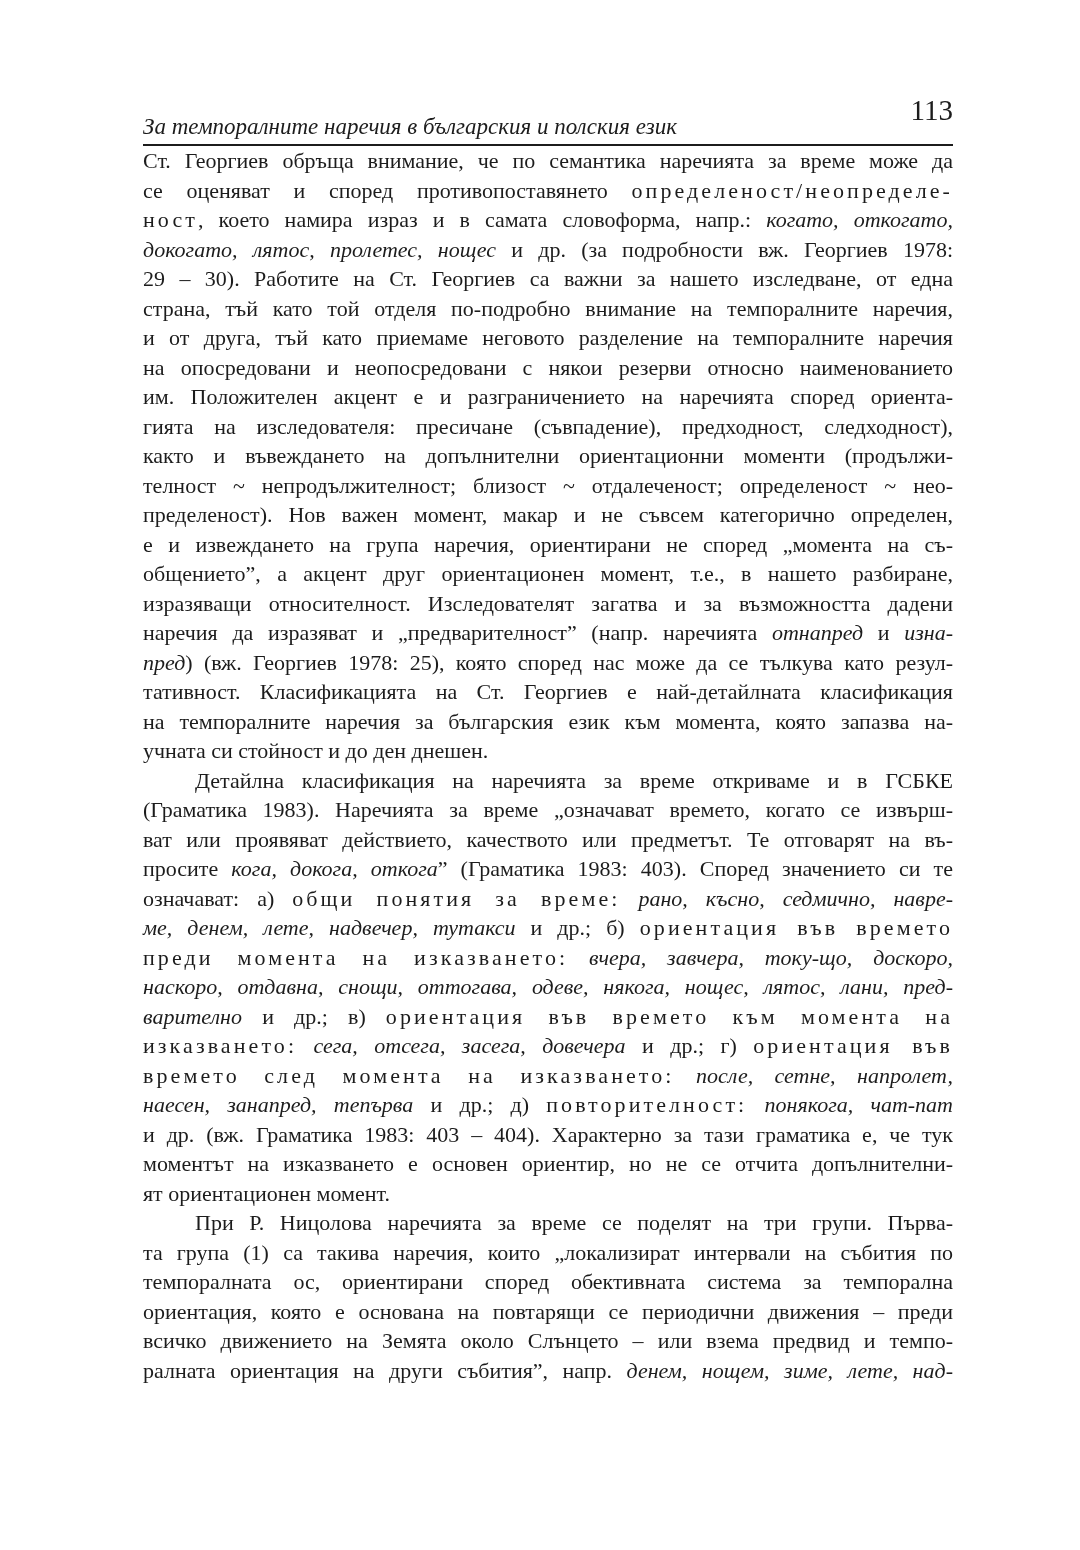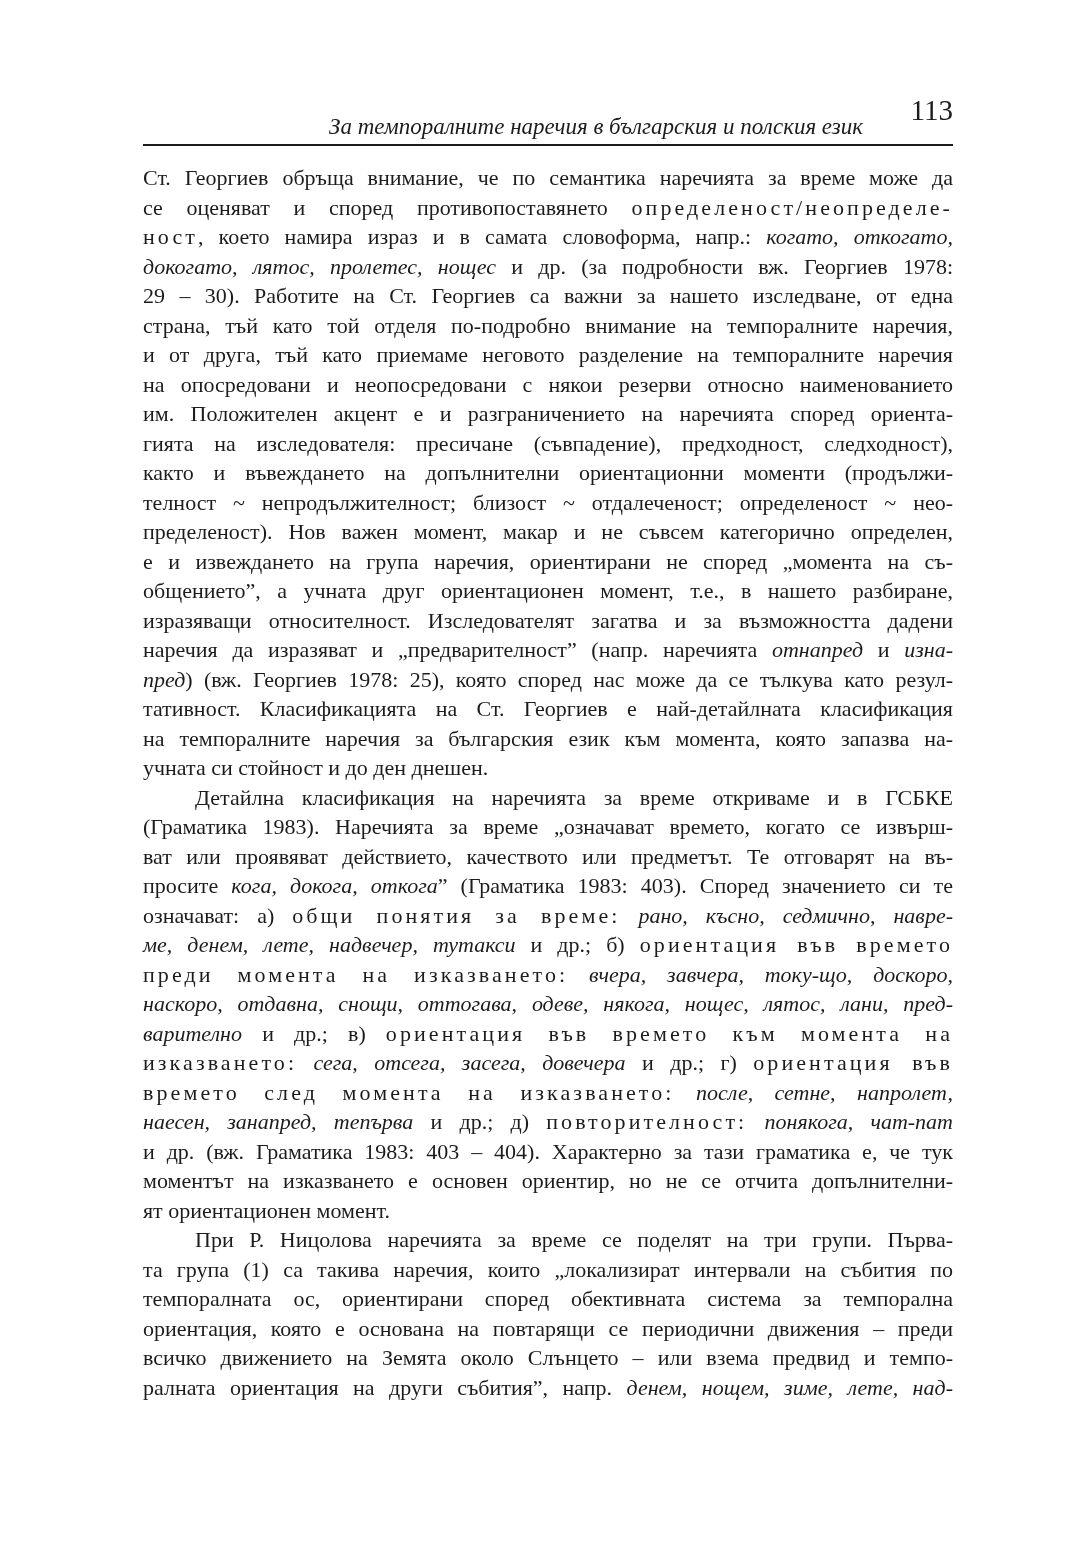--- a/index.html
+++ b/index.html
@@ -23,34 +23,33 @@
     width:810px;
   }
   .running-header{
     position:relative;
     height:34px;
     border-bottom:2px solid var(--rule);
   }
   .header-title{
     position:absolute;
     left:0;right:90px;
-    text-align:right;
+    text-align:left;
     font-style:italic;
     font-size:23px;
     line-height:30px;
     white-space:nowrap;
   }
   .page-number{
     position:absolute;
     right:0;bottom:19px;
     font-size:29px;
     line-height:30px;
   }
   .page-body{
-    margin-top:17px;
   }
   .line{
     height:29.5px;
     line-height:29.5px;
     font-size:22px;
     text-align:justify;
     text-align-last:justify;
   }
   .line.par-end{
     text-align-last:left;
@@ -79,21 +78,21 @@
         <div class="line"><span class="rn">29 – 30). Работите на Ст. Георгиев са важни за нашето изследване, от една</span></div>
         <div class="line"><span class="rn">страна, тъй като той отделя по-подробно внимание на темпоралните наречия,</span></div>
         <div class="line"><span class="rn">и от друга, тъй като приемаме неговото разделение на темпоралните наречия</span></div>
         <div class="line"><span class="rn">на опосредовани и неопосредовани с някои резерви относно наименованието</span></div>
         <div class="line"><span class="rn">им. Положителен акцент е и разграничението на наречията според ориента-</span></div>
         <div class="line"><span class="rn">гията на изследователя: пресичане (съвпадение), предходност, следходност),</span></div>
         <div class="line"><span class="rn">както и въвеждането на допълнителни ориентационни моменти (продължи-</span></div>
         <div class="line"><span class="rn">телност ~ непродължителност; близост ~ отдалеченост; определеност ~ нео-</span></div>
         <div class="line"><span class="rn">пределеност). Нов важен момент, макар и не съвсем категорично определен,</span></div>
         <div class="line"><span class="rn">е и извеждането на група наречия, ориентирани не според „момента на съ-</span></div>
-        <div class="line"><span class="rn">общението”, а учната друг ориентационен момент, т.е., в нашето разбиране,</span></div>
+        <div class="line"><span class="rn">общението”, а акцент друг ориентационен момент, т.е., в нашето разбиране,</span></div>
         <div class="line"><span class="rn">изразяващи относителност. Изследователят загатва и за възможността дадени</span></div>
         <div class="line"><span class="rn">наречия да изразяват и „предварителност” (напр. наречията </span><span class="ri">отнапред</span><span class="rn"> и </span><span class="ri">изна-</span></div>
         <div class="line"><span class="ri">пред</span><span class="rn">) (вж. Георгиев 1978: 25), която според нас може да се тълкува като резул-</span></div>
         <div class="line"><span class="rn">тативност. Класификацията на Ст. Георгиев е най-детайлната класификация</span></div>
         <div class="line"><span class="rn">на темпоралните наречия за българския език към момента, която запазва на-</span></div>
         <div class="line par-end"><span class="rn">учната си стойност и до ден днешен.</span></div>
         <div class="line indent"><span class="rn">Детайлна класификация на наречията за време откриваме и в ГСБКЕ</span></div>
         <div class="line"><span class="rn">(Граматика 1983). Наречията за време „означават времето, когато се извърш-</span></div>
         <div class="line"><span class="rn">ват или проявяват действието, качеството или предметът. Те отговарят на въ-</span></div>
         <div class="line"><span class="rn">просите </span><span class="ri">кога, докога, откога</span><span class="rn">” (Граматика 1983: 403). Според значението си те</span></div>

